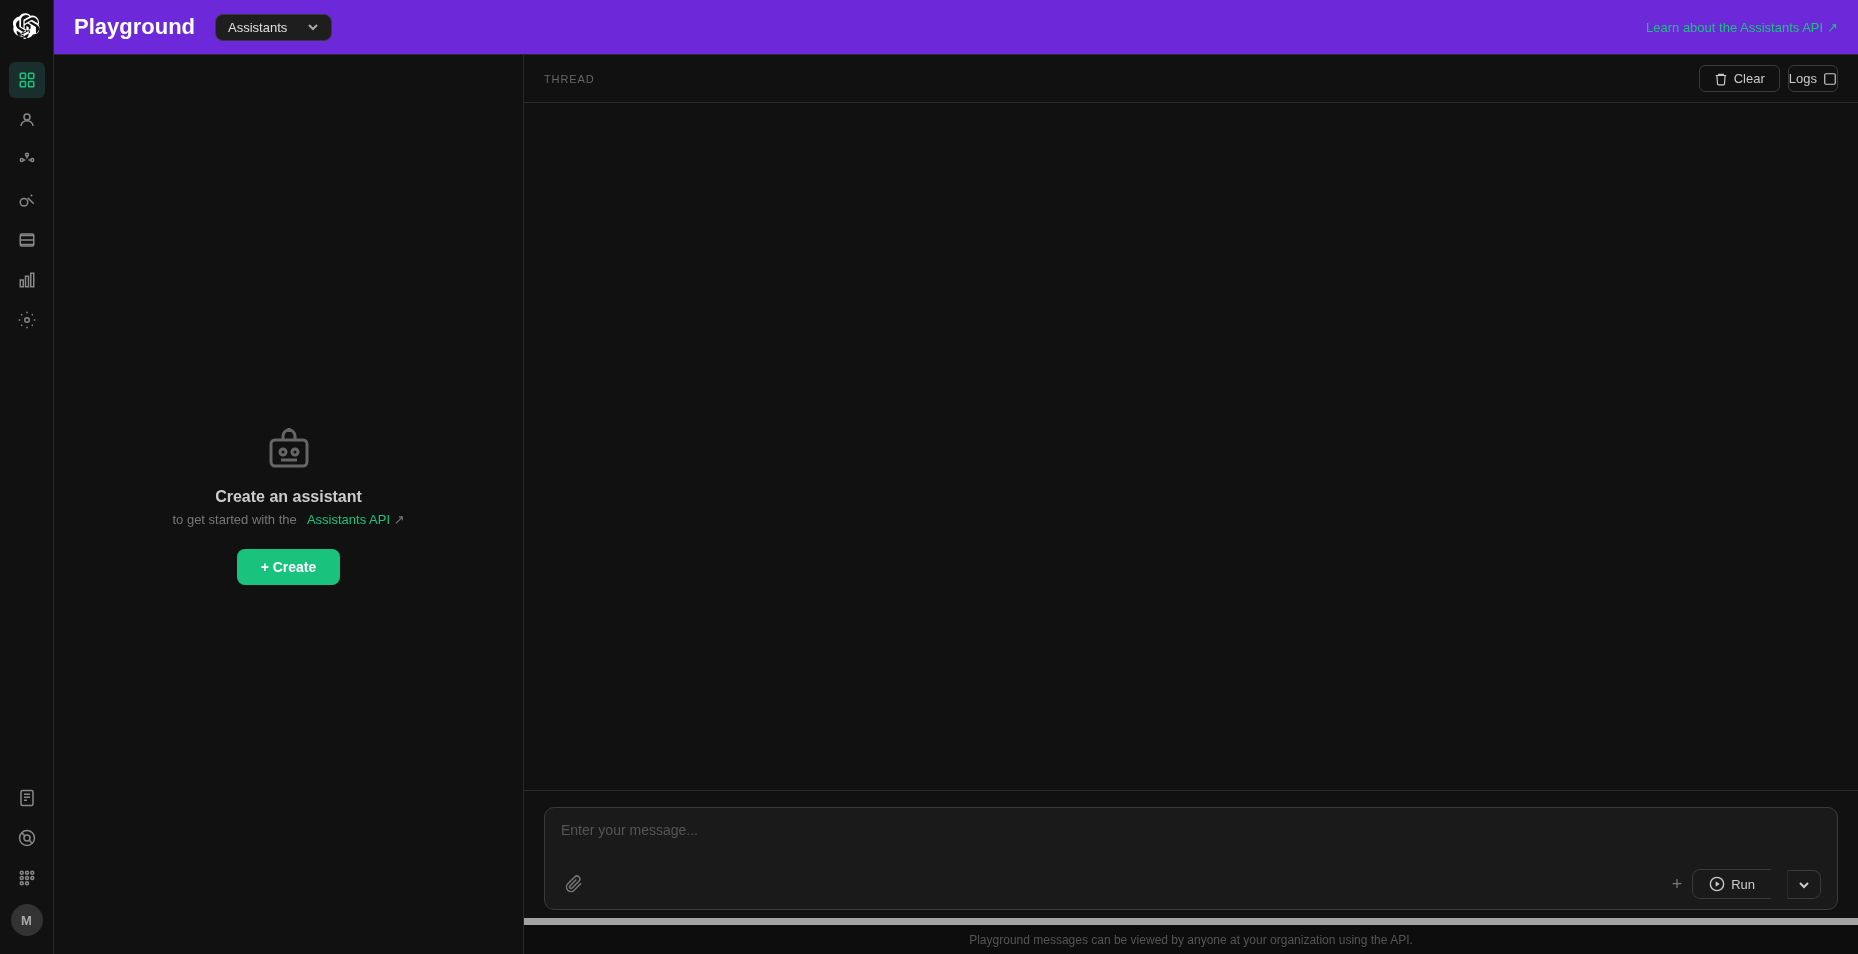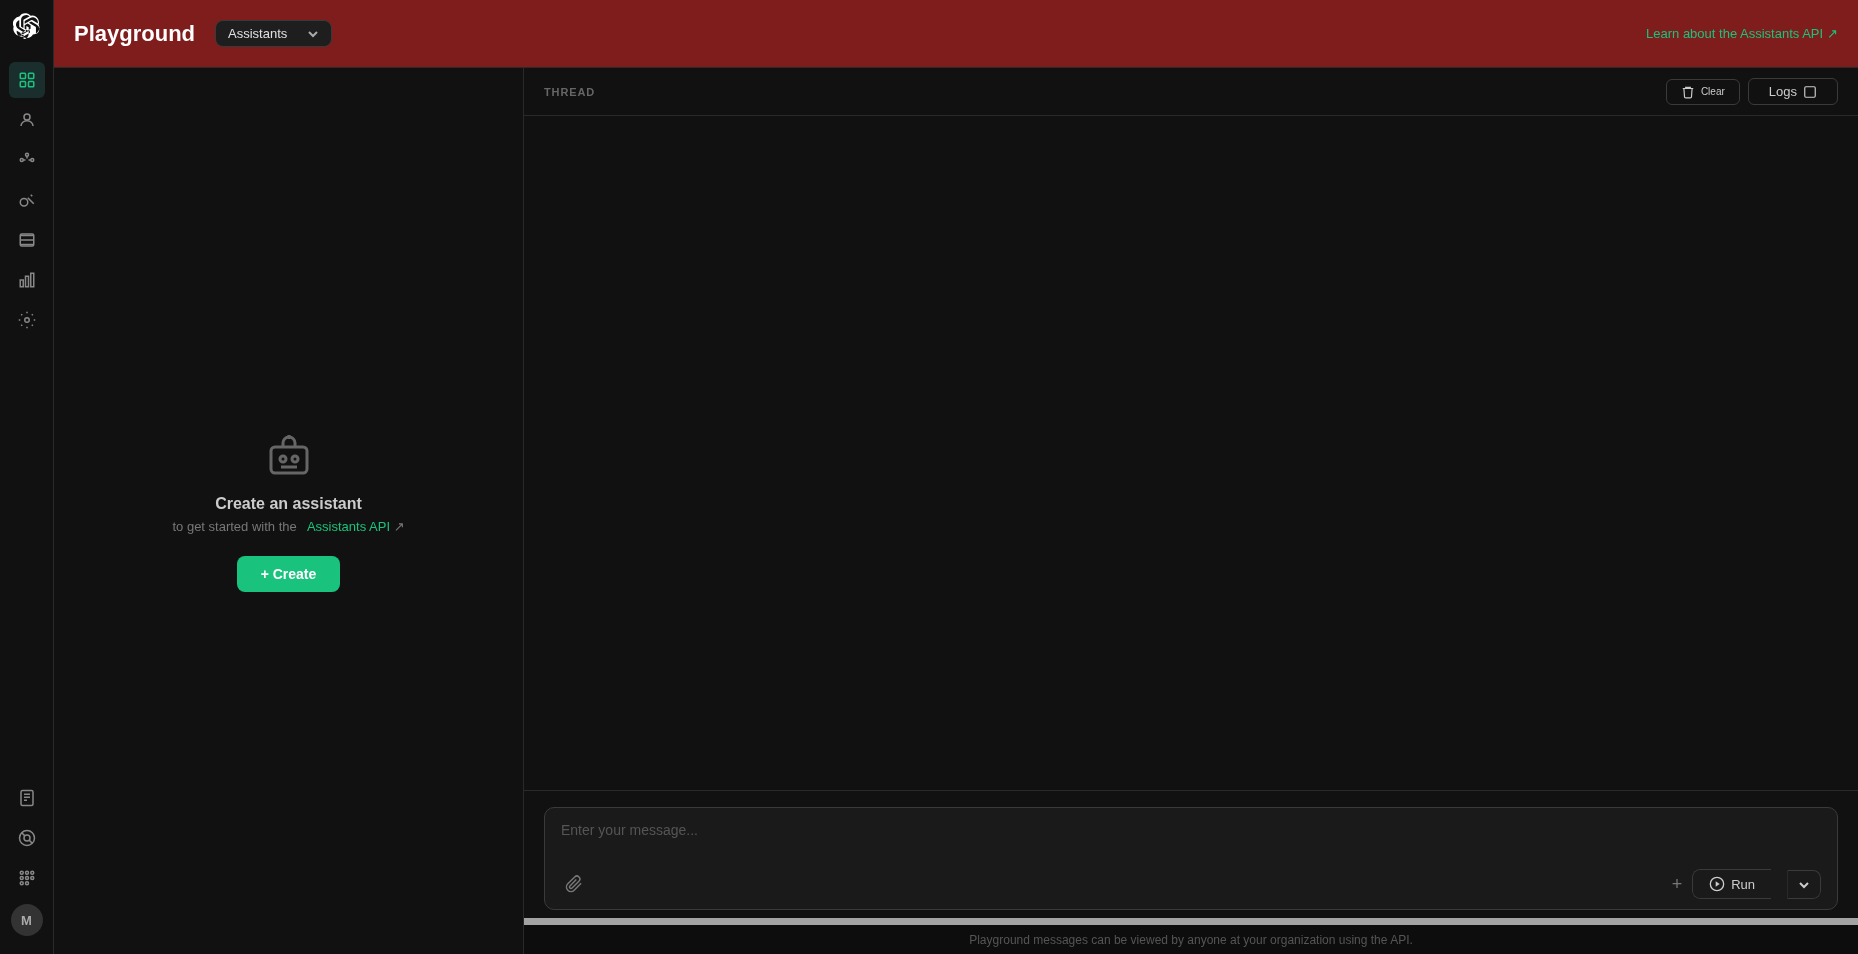--- a/index.html
+++ b/index.html
@@ -81,22 +81,22 @@
     
     .main {
       flex: 1;
       display: flex;
       flex-direction: column;
       overflow: hidden;
     }
 
     
     .topbar {
-      height: 68px;
-      background: #7f1d1d;
+      height: 55px;
+      background: #6d28d9;
       border-bottom: 1px solid #2a2a2a;
       display: flex;
       align-items: center;
       padding: 0 20px;
       gap: 12px;
     }
     .topbar-title {
       font-size: 22px;
       font-weight: 700;
       color: #fff;
@@ -192,51 +192,51 @@
       height: 48px;
       display: flex;
       align-items: center;
       justify-content: space-between;
       padding: 0 20px;
       border-bottom: 1px solid #2a2a2a;
       flex-shrink: 0;
     }
     .thread-label {
       font-size: 11px;
-      font-weight: 700;
+      font-weight: 400;
       color: #666;
       letter-spacing: 0.08em;
       text-transform: uppercase;
     }
     .thread-actions {
       display: flex;
       align-items: center;
       gap: 8px;
     }
     .clear-btn {
       display: flex;
       align-items: center;
       gap: 6px;
       background: transparent;
       border: 1px solid #3a3a3a;
       border-radius: 6px;
       color: #ccc;
       padding: 5px 14px;
-      font-size: 10px;
+      font-size: 13px;
       cursor: pointer;
     }
     .logs-btn {
       display: flex;
       align-items: center;
       gap: 6px;
       background: transparent;
       border: 1px solid #3a3a3a;
       border-radius: 6px;
       color: #ccc;
-      padding: 5px 20px;
+      padding: 5px 0;
       font-size: 13px;
       cursor: pointer;
     }
 
     
     .thread-body {
       flex: 1;
       overflow-y: auto;
       padding: 20px;
     }

